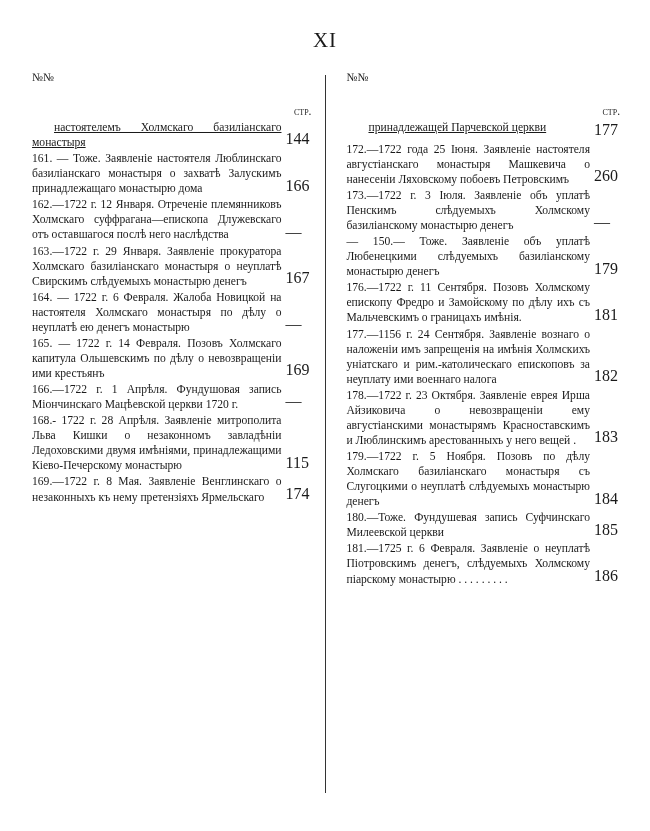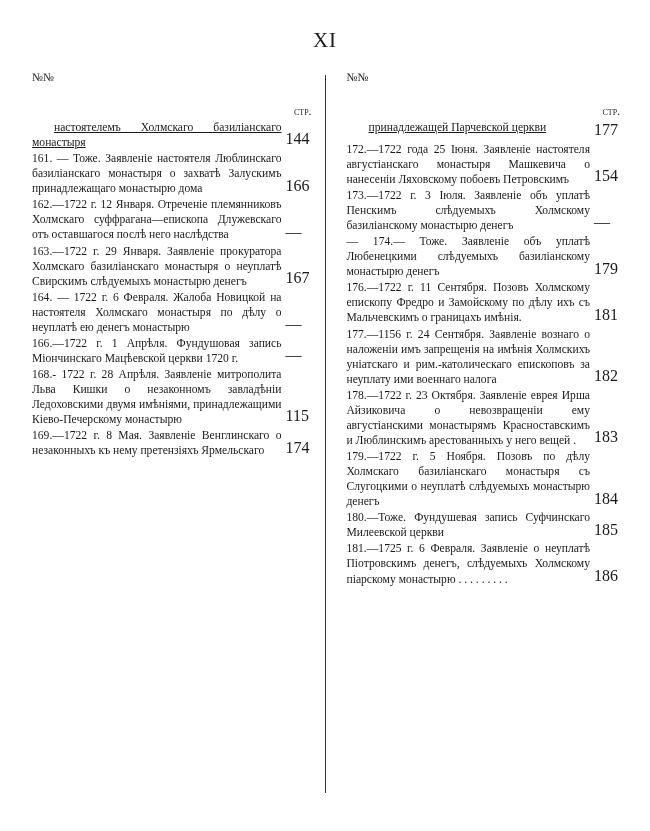--- a/index.html
+++ b/index.html
@@ -113,20 +113,24 @@
           </div>
           <div class="entry">
             <div class="text">163.—1722 г. 29 Января. Заявленіе прокуратора Холмскаго базиліанскаго монастыря о неуплатѣ Свирскимъ слѣдуемыхъ монастырю денегъ</div>
             <div class="pg">167</div>
           </div>
           <div class="entry">
             <div class="text">164. — 1722 г. 6 Февраля. Жалоба Новицкой на настоятеля Холмскаго монастыря по дѣлу о неуплатѣ ею денегъ монастырю</div>
             <div class="pg">—</div>
           </div>
           <div class="entry">
+            <div class="text">165. — 1722 г. 14 Февраля. Позовъ Холмскаго капитула Ольшевскимъ по дѣлу о невозвращеніи ими крестьянъ</div>
+            <div class="pg">169</div>
+          </div>
+          <div class="entry">
             <div class="text">166.—1722 г. 1 Апрѣля. Фундушовая запись Міончинскаго Мацѣевской церкви 1720 г.</div>
             <div class="pg">—</div>
           </div>
           <div class="entry">
             <div class="text">168.- 1722 г. 28 Апрѣля. Заявленіе митрополита Льва Кишки о незаконномъ завладѣніи Ледоховскими двумя имѣніями, принадлежащими Кіево-Печерскому монастырю</div>
             <div class="pg">115</div>
           </div>
           <div class="entry">
             <div class="text">169.—1722 г. 8 Мая. Заявленіе Венглинскаго о незаконныхъ къ нему претензіяхъ Ярмельскаго</div>
             <div class="pg">174</div>
@@ -141,28 +145,28 @@
         <span class="nn">№№</span>
         <span class="str">стр.</span>
       </div>
       <div id="right-entries">
           <div class="entry first-line-cont">
             <div class="text">принадлежащей Парчевской церкви</div>
             <div class="pg">177</div>
           </div>
           <div class="entry">
             <div class="text">172.—1722 года 25 Іюня. Заявленіе настоятеля августіанскаго монастыря Машкевича о нанесеніи Ляховскому побоевъ Петровскимъ</div>
-            <div class="pg">154</div>
+            <div class="pg">260</div>
           </div>
           <div class="entry">
             <div class="text">173.—1722 г. 3 Іюля. Заявленіе объ уплатѣ Пенскимъ слѣдуемыхъ Холмскому базиліанскому монастырю денегъ</div>
             <div class="pg">—</div>
           </div>
           <div class="entry">
-            <div class="text">— 174.— Тоже. Заявленіе объ уплатѣ Любенецкими слѣдуемыхъ базиліанскому монастырю денегъ</div>
+            <div class="text">— 150.— Тоже. Заявленіе объ уплатѣ Любенецкими слѣдуемыхъ базиліанскому монастырю денегъ</div>
             <div class="pg">179</div>
           </div>
           <div class="entry">
             <div class="text">176.—1722 г. 11 Сентября. Позовъ Холмскому епископу Фредро и Замойскому по дѣлу ихъ съ Мальчевскимъ о границахъ имѣнія.</div>
             <div class="pg">181</div>
           </div>
           <div class="entry">
             <div class="text">177.—1156 г. 24 Сентября. Заявленіе вознаго о наложеніи имъ запрещенія на имѣнія Холмскихъ уніатскаго и рим.-католическаго епископовъ за неуплату ими военнаго налога</div>
             <div class="pg">182</div>
           </div>

